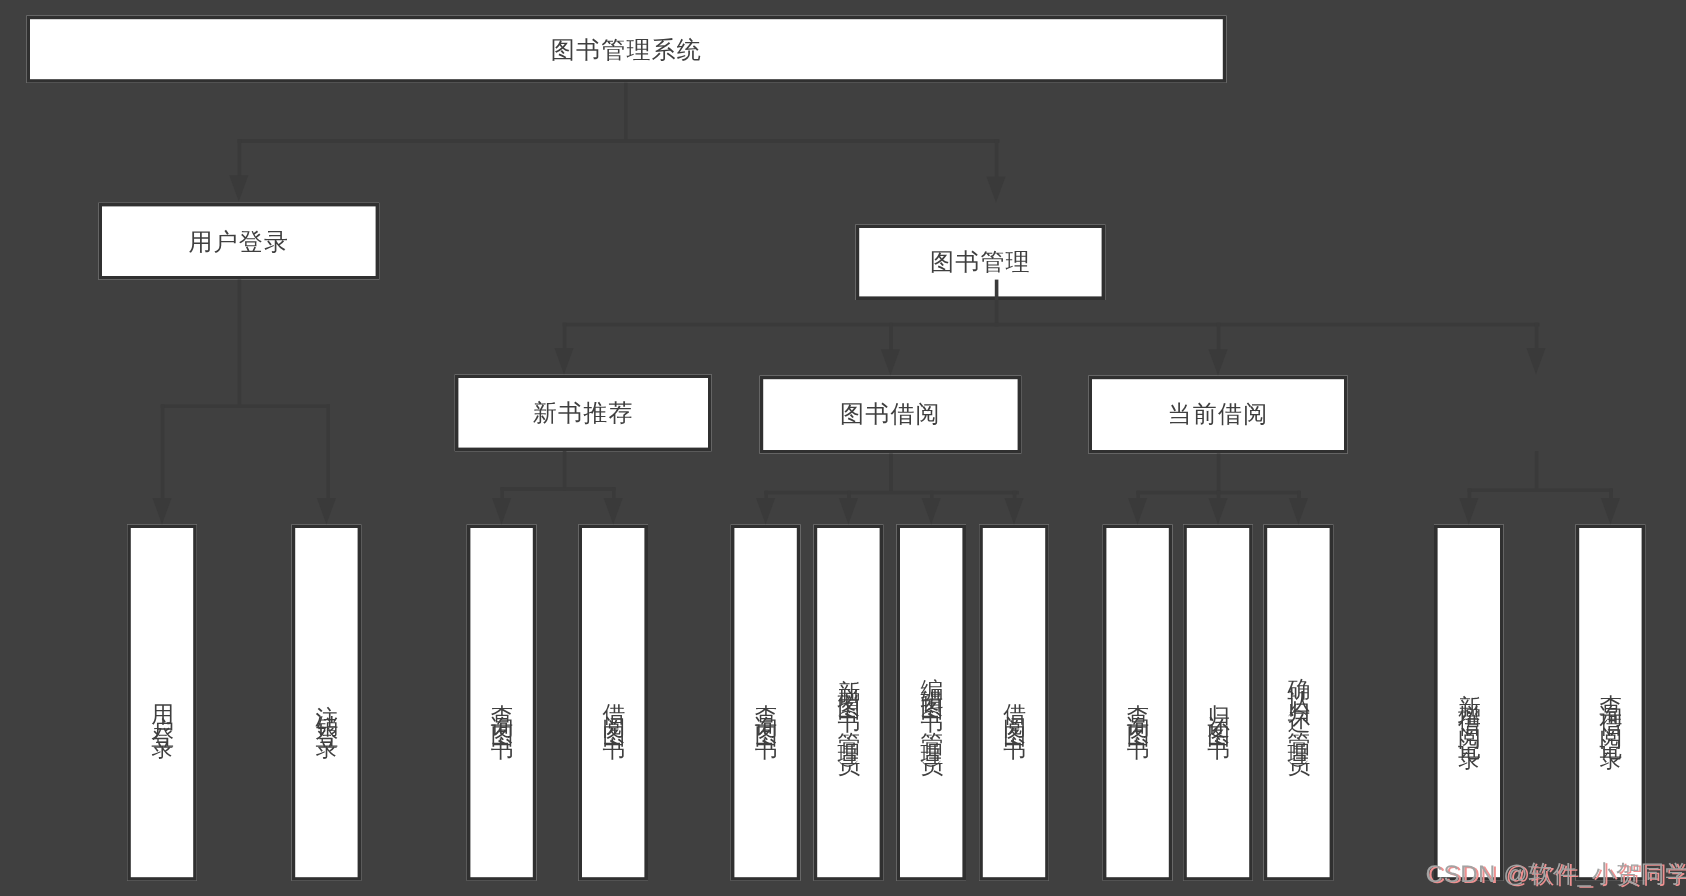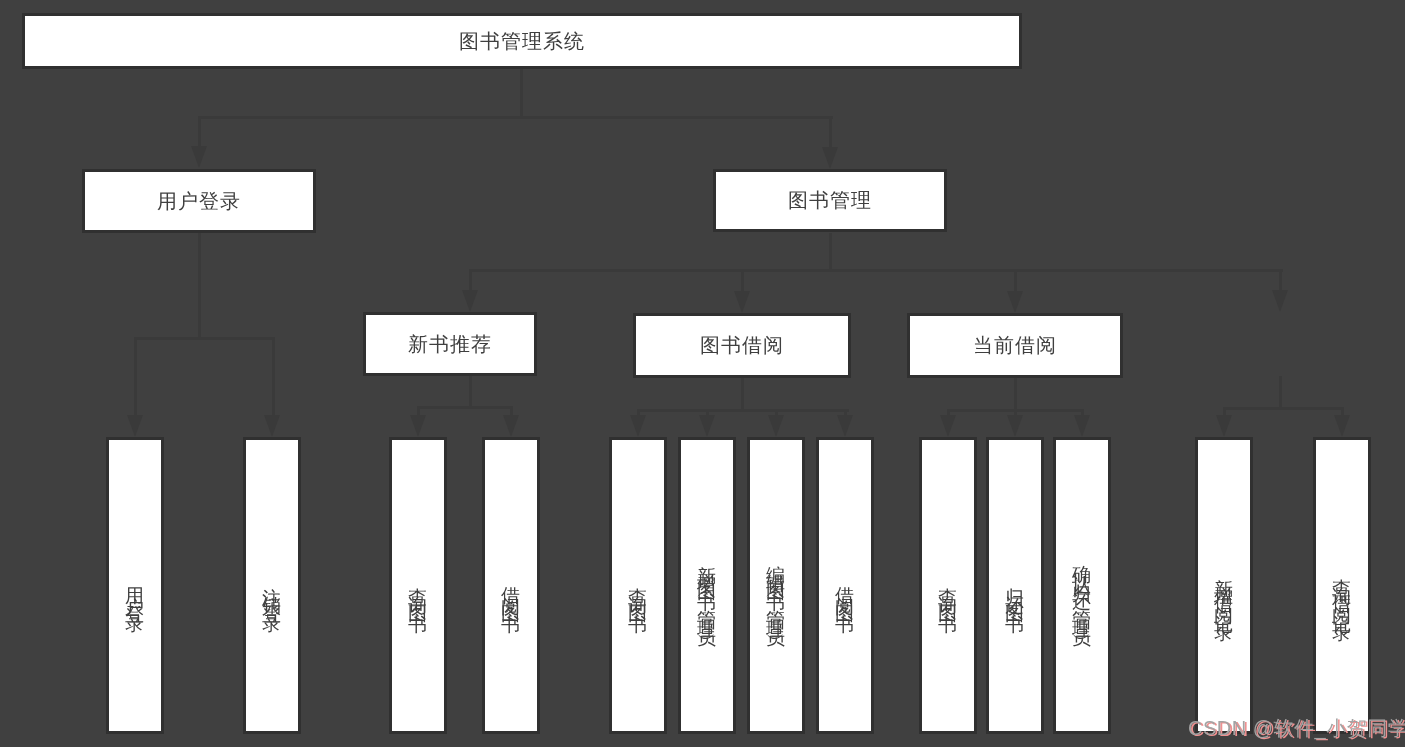--- a/index.html
+++ b/index.html
@@ -32,25 +32,25 @@
 
 <div class="stage">
 
   <div class="node" style="left:22px;top:13px;width:1000px;height:56px">
     <span class="lbl">图书管理系统</span>
   </div>
 
   <div class="node" style="left:82px;top:169px;width:234px;height:64px">
     <span class="lbl">用户登录</span>
   </div>
-  <div class="node" style="left:713px;top:169px;width:234px;height:63px">
+  <div class="node" style="left:713px;top:187px;width:208px;height:63px">
     <span class="lbl">图书管理</span>
   </div>
 
-  <div class="node" style="left:363px;top:312px;width:174px;height:64px">
+  <div class="node" style="left:379px;top:312px;width:214px;height:64px">
     <span class="lbl">新书推荐</span>
   </div>
   <div class="node" style="left:907px;top:313px;width:216px;height:65px">
     <span class="lbl">当前借阅</span>
   </div>
   <div class="node" style="left:633px;top:313px;width:218px;height:65px">
     <span class="lbl">图书借阅</span>
   </div>
 
   <div class="node v" style="left:106px;top:437px;width:58px;height:297px">

